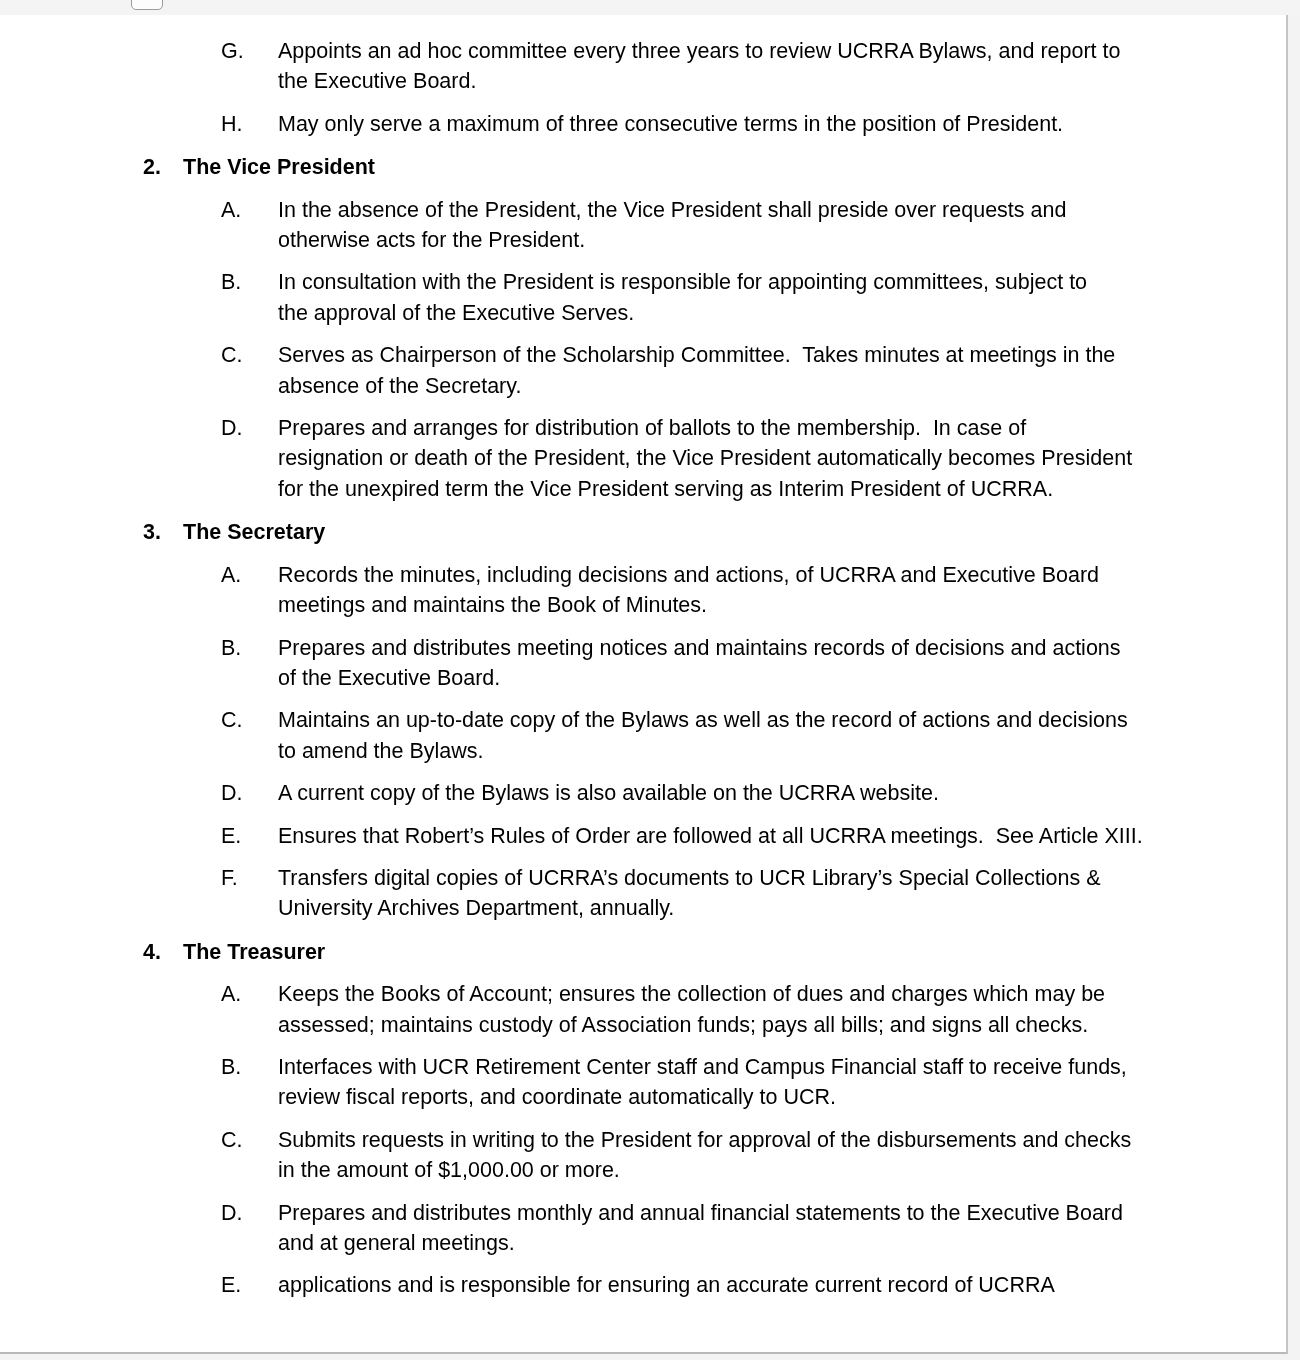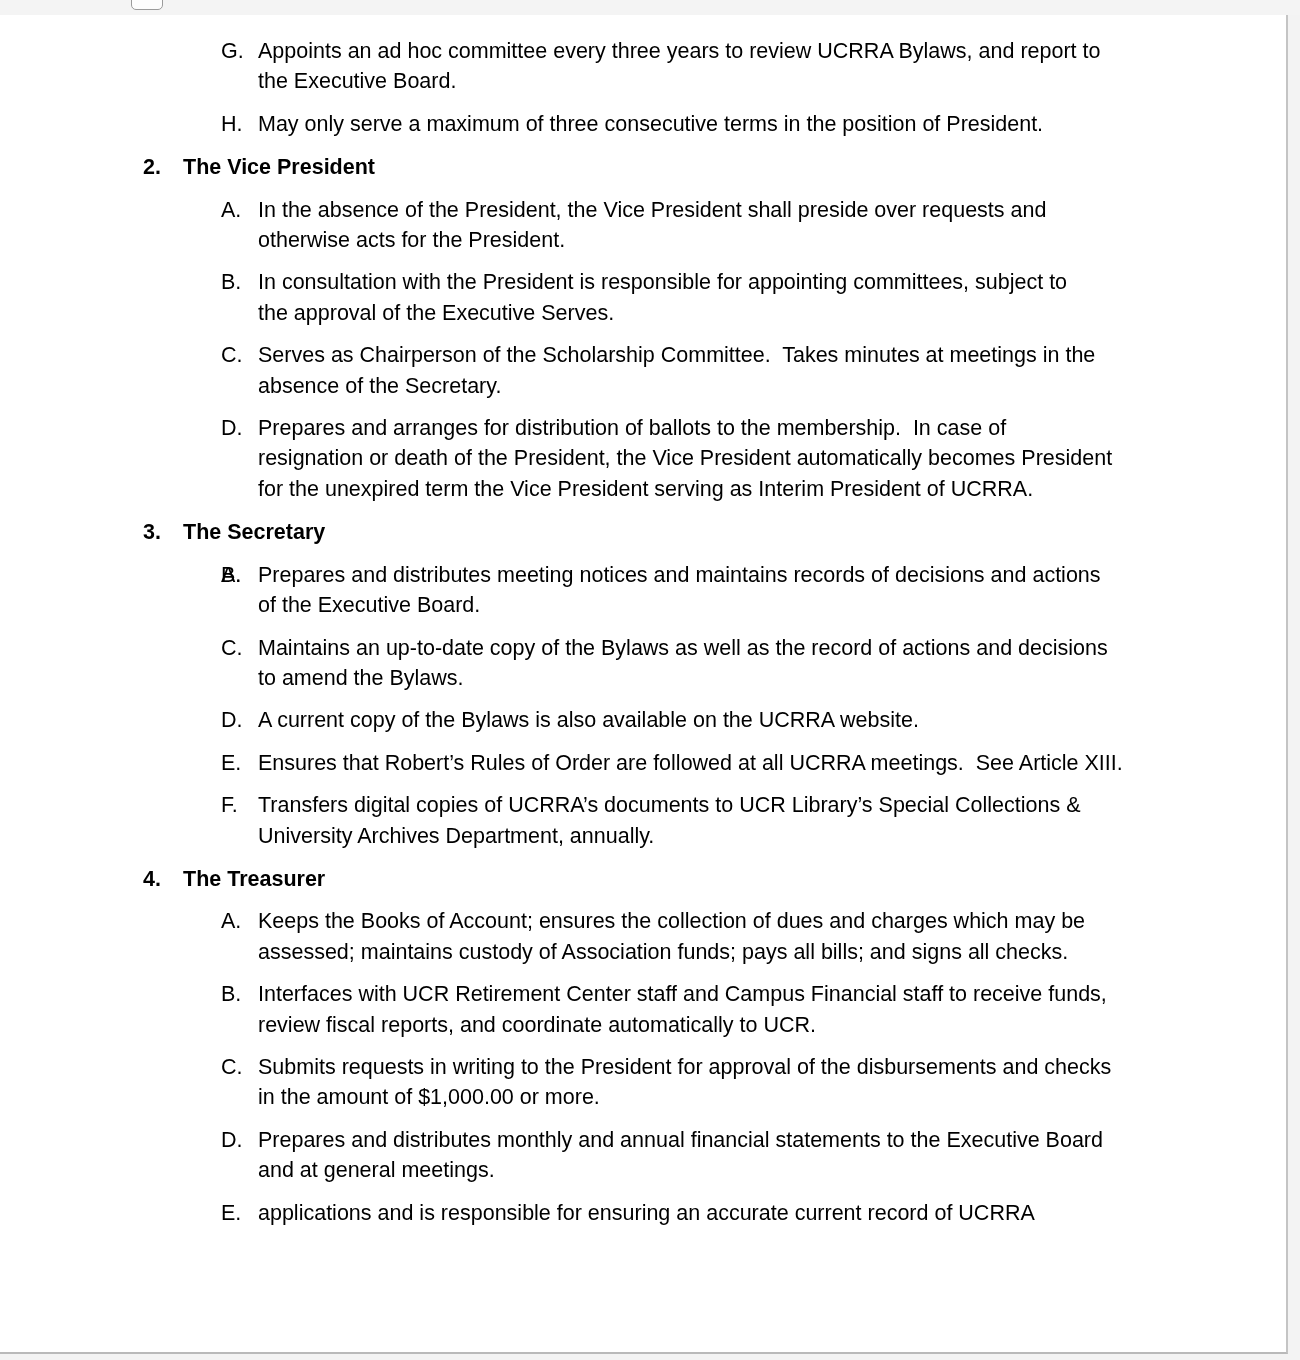--- a/index.html
+++ b/index.html
@@ -96,21 +96,21 @@
     padding-right: 42px;
   }
   .lettered-item .marker {
     position: absolute;
     left: 221px;
     top: 0;
     width: 40px;
     font-weight: normal;
   }
   .lettered-item .body { display: block; }
-  .lettered-item .line { display: block; white-space: pre; }
+  .lettered-item .line { display: block; white-space: pre; margin-left: 20px; }
 </style>
 </head>
 <body>
 
 <div id="viewer">
 
   <div id="toolbar-strip">
     <div id="toolbar-button"></div>
   </div>
 
@@ -155,20 +155,24 @@
           <span class="marker">D.</span>
           <span class="body">
             <span class="line">Prepares and arranges for distribution of ballots to the membership.  In case of</span>
             <span class="line">resignation or death of the President, the Vice President automatically becomes President</span>
             <span class="line">for the unexpired term the Vice President serving as Interim President of UCRRA.</span>
           </span>
         </div>
         <div class="numbered-item level1-heading"><span class="marker">3.</span><span>The Secretary</span></div>
         <div class="numbered-item lettered-item">
           <span class="marker">A.</span>
+          <span class="body">
+            <span class="line">Records the minutes, including decisions and actions, of UCRRA and Executive Board</span>
+            <span class="line">meetings and maintains the Book of Minutes.</span>
+          </span>
         </div>
         <div class="numbered-item lettered-item">
           <span class="marker">B.</span>
           <span class="body">
             <span class="line">Prepares and distributes meeting notices and maintains records of decisions and actions</span>
             <span class="line">of the Executive Board.</span>
           </span>
         </div>
         <div class="numbered-item lettered-item">
           <span class="marker">C.</span>

